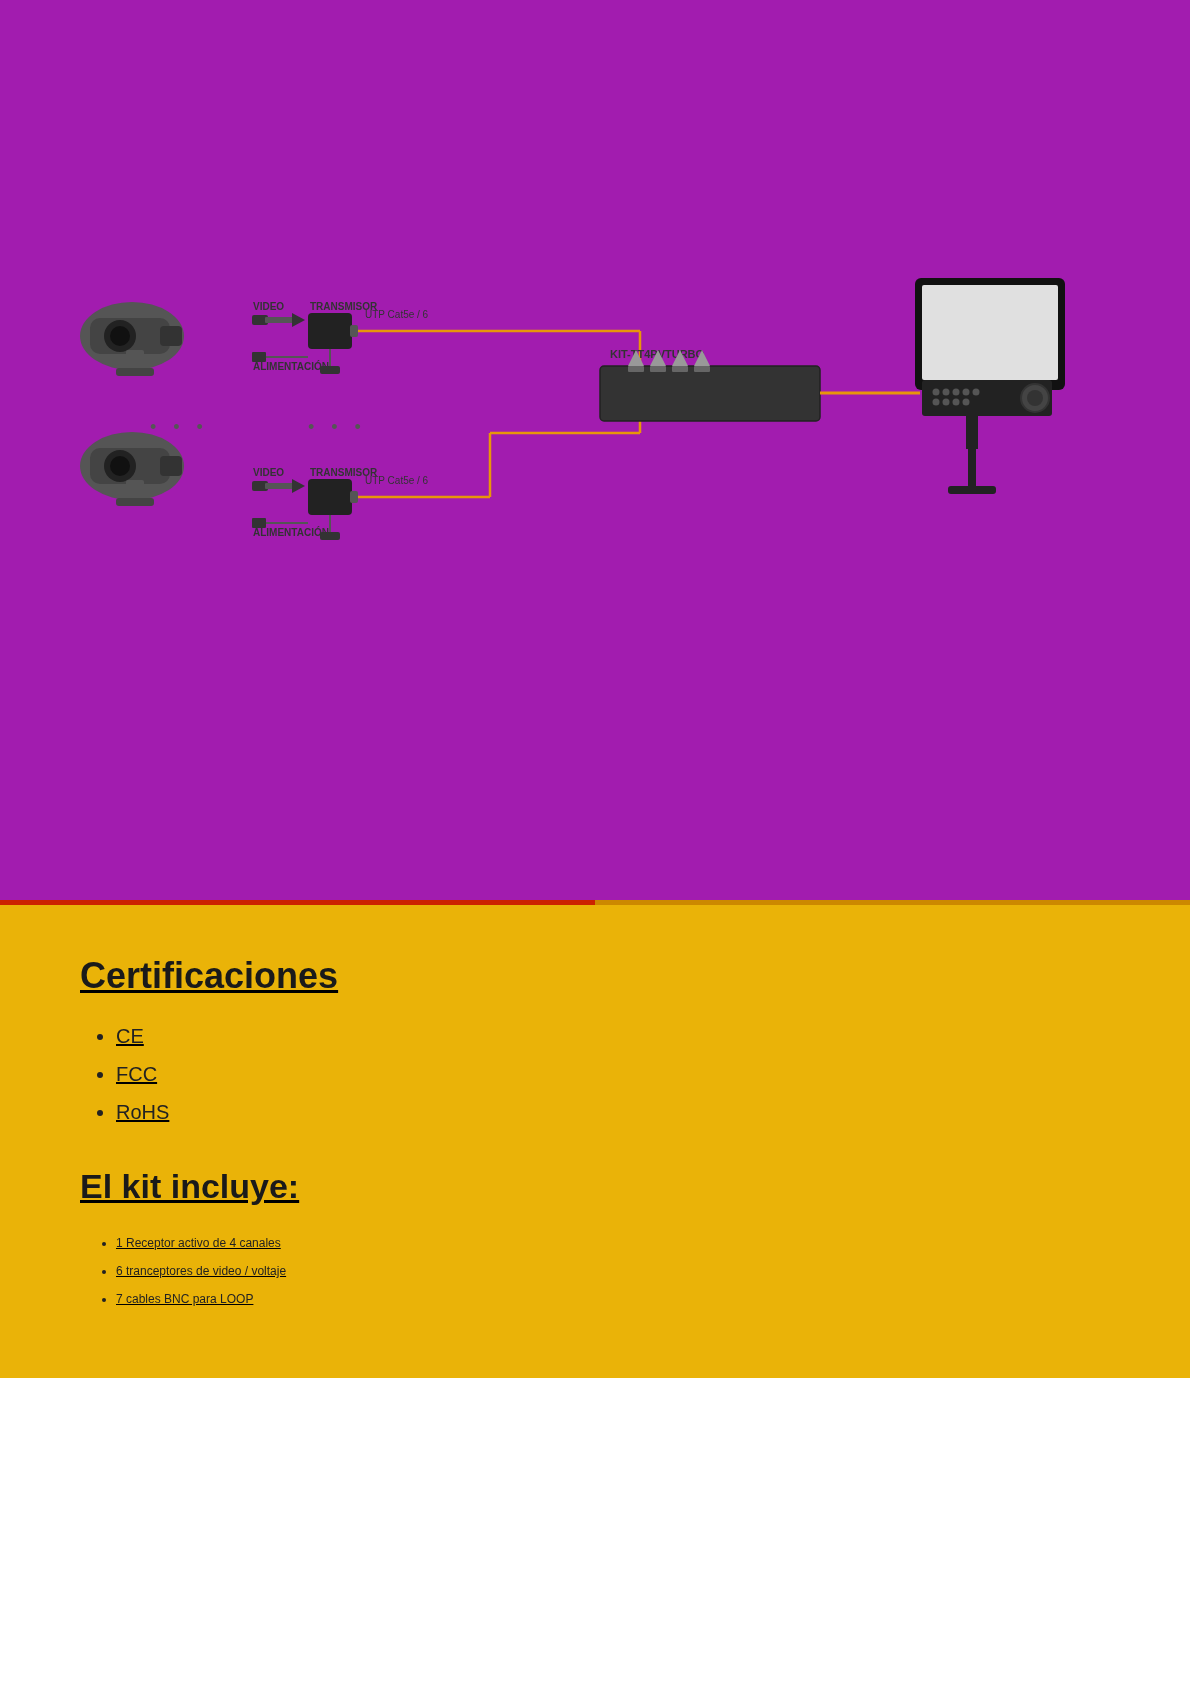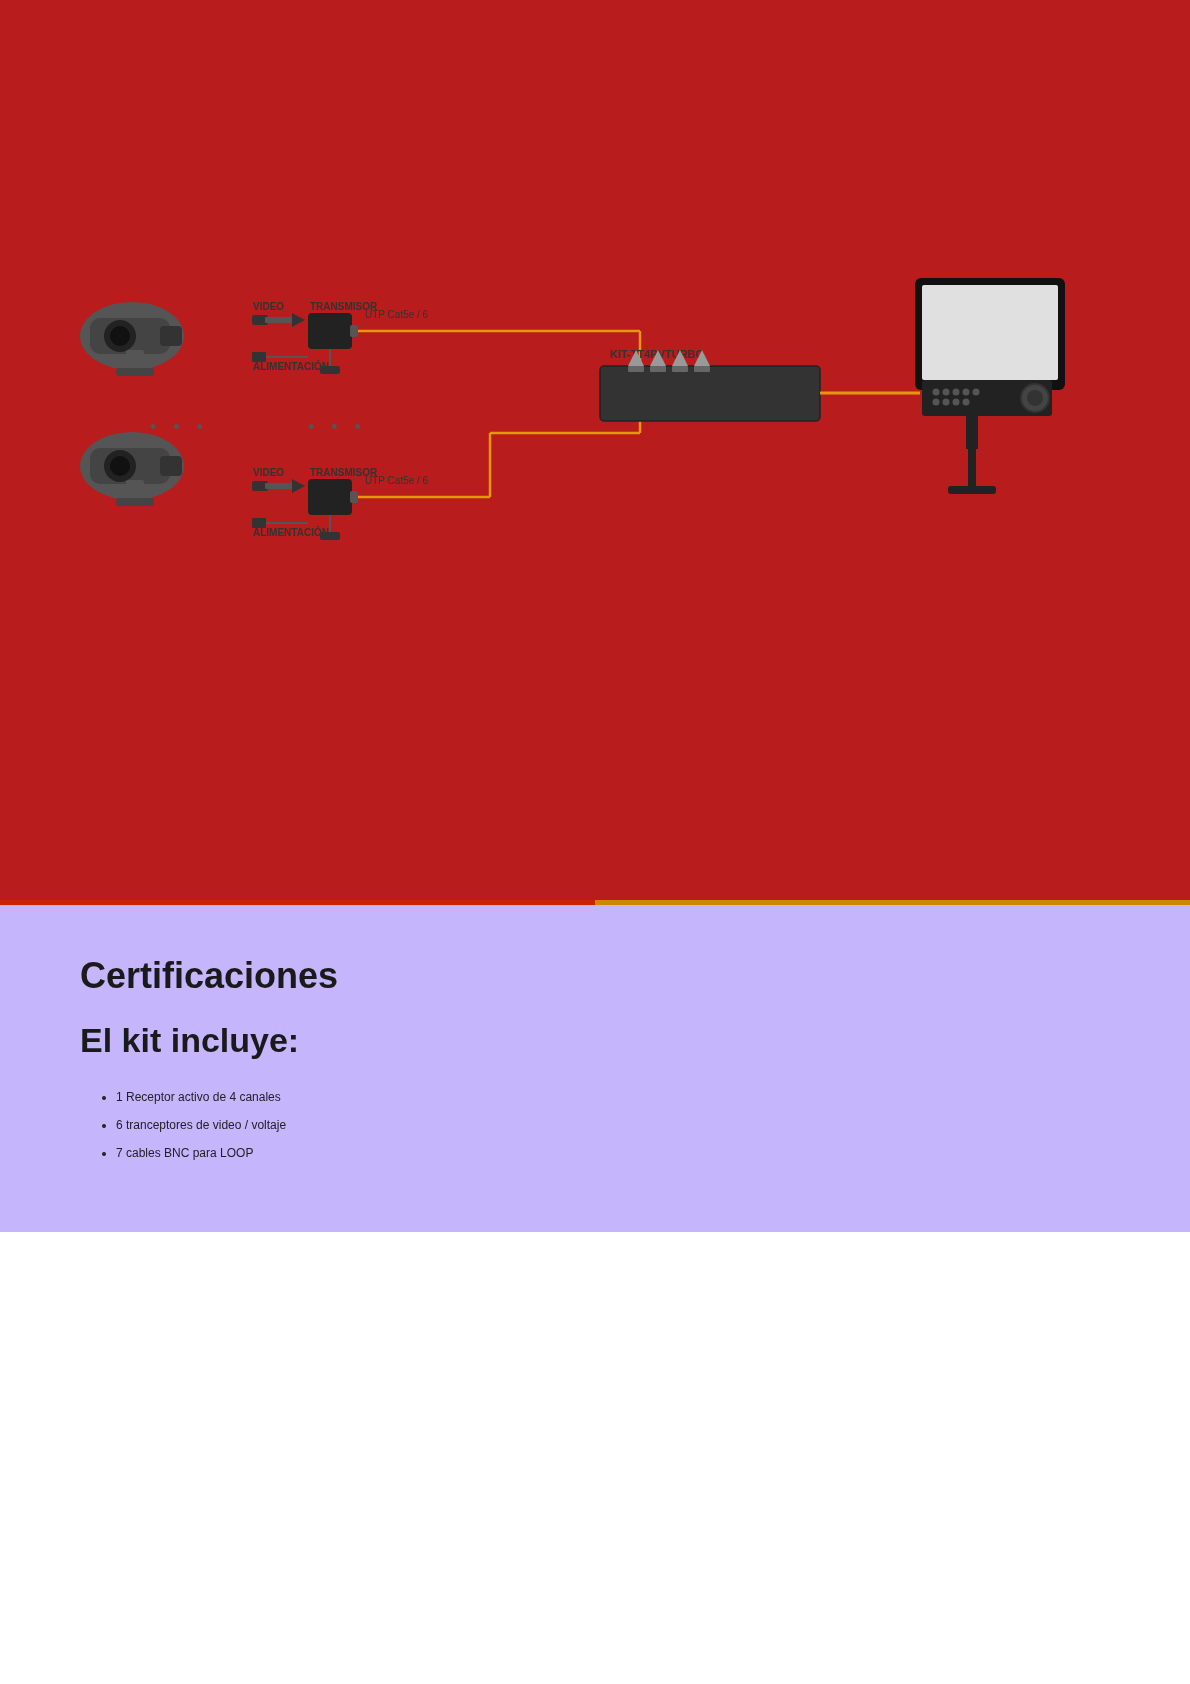--- a/index.html
+++ b/index.html
@@ -4,43 +4,44 @@
   <style>
     * { box-sizing: border-box; margin: 0; padding: 0; }
     body {
       width: 1190px;
       min-height: 1684px;
       background: #fff;
       font-family: Arial, Helvetica, sans-serif;
     }
 
     .top-section {
-      background: #b91c1c;
+      background: #a21caf;
       width: 100%;
       padding: 40px 60px 60px 60px;
       min-height: 900px;
       display: flex;
       align-items: center;
       justify-content: center;
     }
 
     .diagram-area {
       width: 100%;
       position: relative;
     }
 
     .divider-bar {
       width: 100%;
       height: 5px;
       background: linear-gradient(to right, #cc2200 50%, #cc8800 50%);
     }
 
     .bottom-section {
-      background: #c4b5fd;
+      background: #eab308;
       padding: 50px 80px 60px 80px;
+      text-decoration: underline;
     }
 
     .section-title {
       font-size: 36px;
       font-weight: 900;
       color: #1a1a1a;
       margin-bottom: 24px;
     }
 
     .cert-list {
@@ -205,20 +206,25 @@
 
     </svg>
   </div>
 </div>
 
 <div class="divider-bar"></div>
 
 <div class="bottom-section">
 
   <h2 class="section-title">Certificaciones</h2>
+  <ul class="cert-list">
+    <li>CE</li>
+    <li>FCC</li>
+    <li>RoHS</li>
+  </ul>
 
   <h2 class="kit-title">El kit incluye:</h2>
   <ul class="kit-list">
     <li>1 Receptor activo de 4 canales</li>
     <li>6 tranceptores de video / voltaje</li>
     <li>7 cables BNC para LOOP</li>
   </ul>
 
 </div>
 

